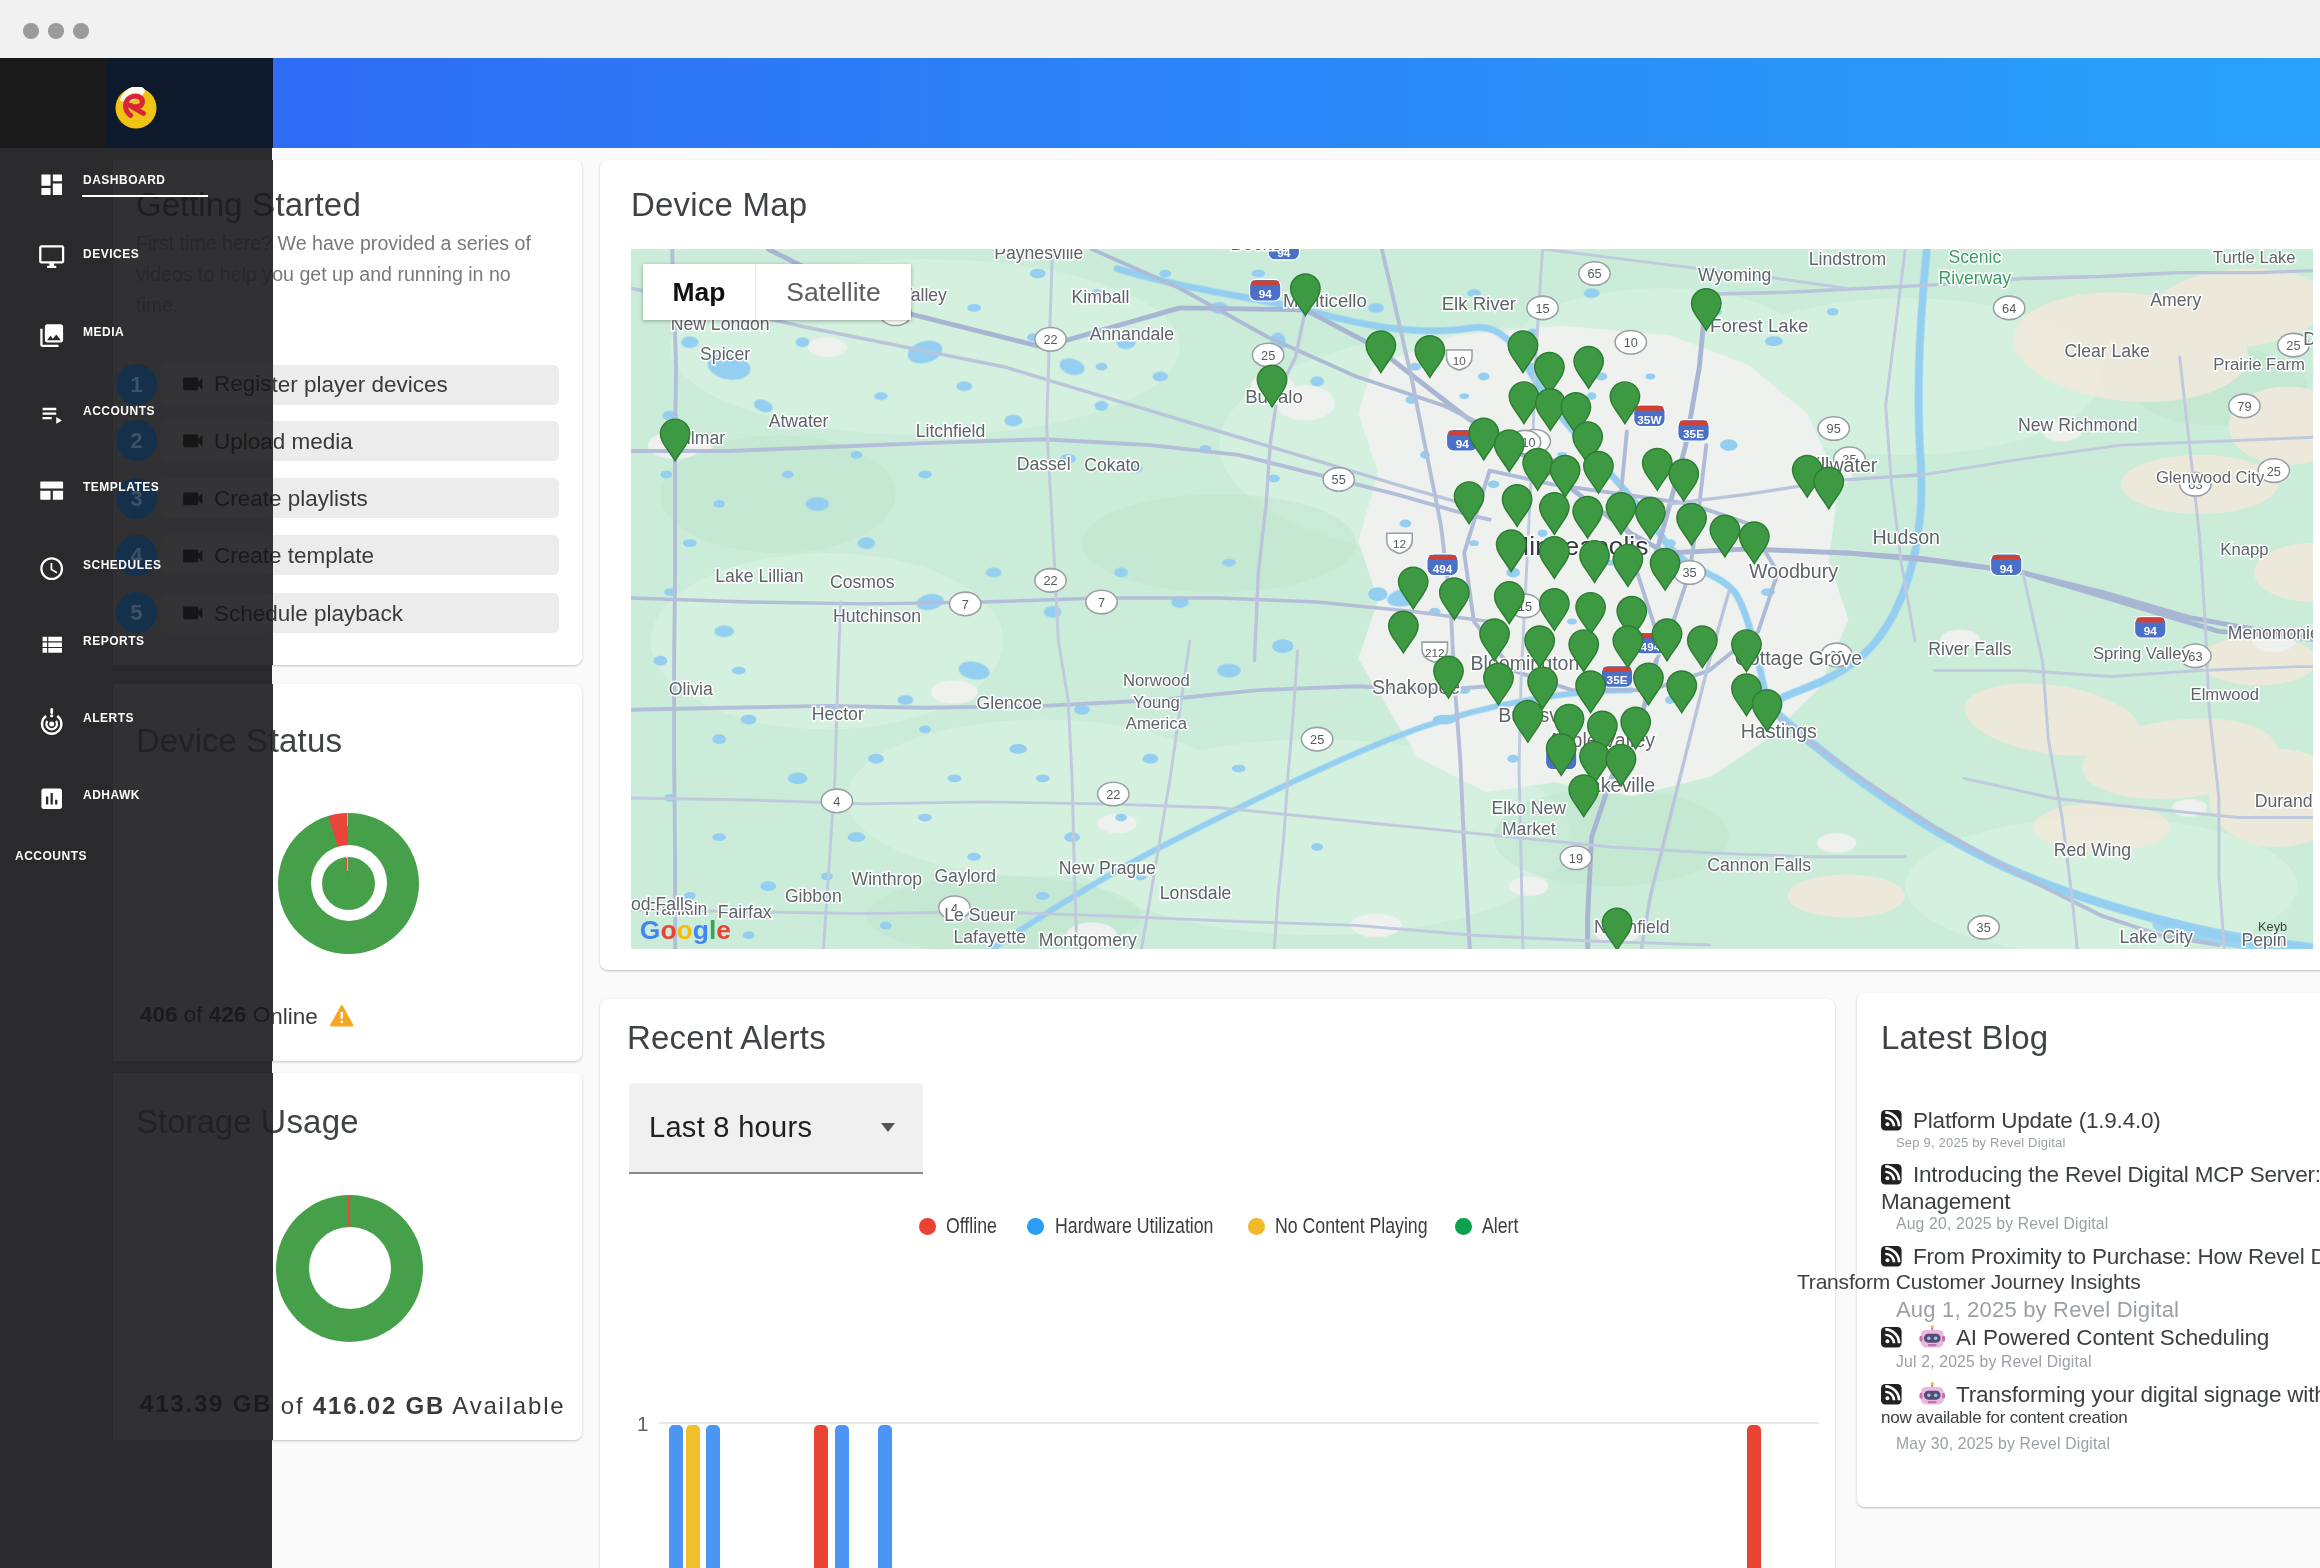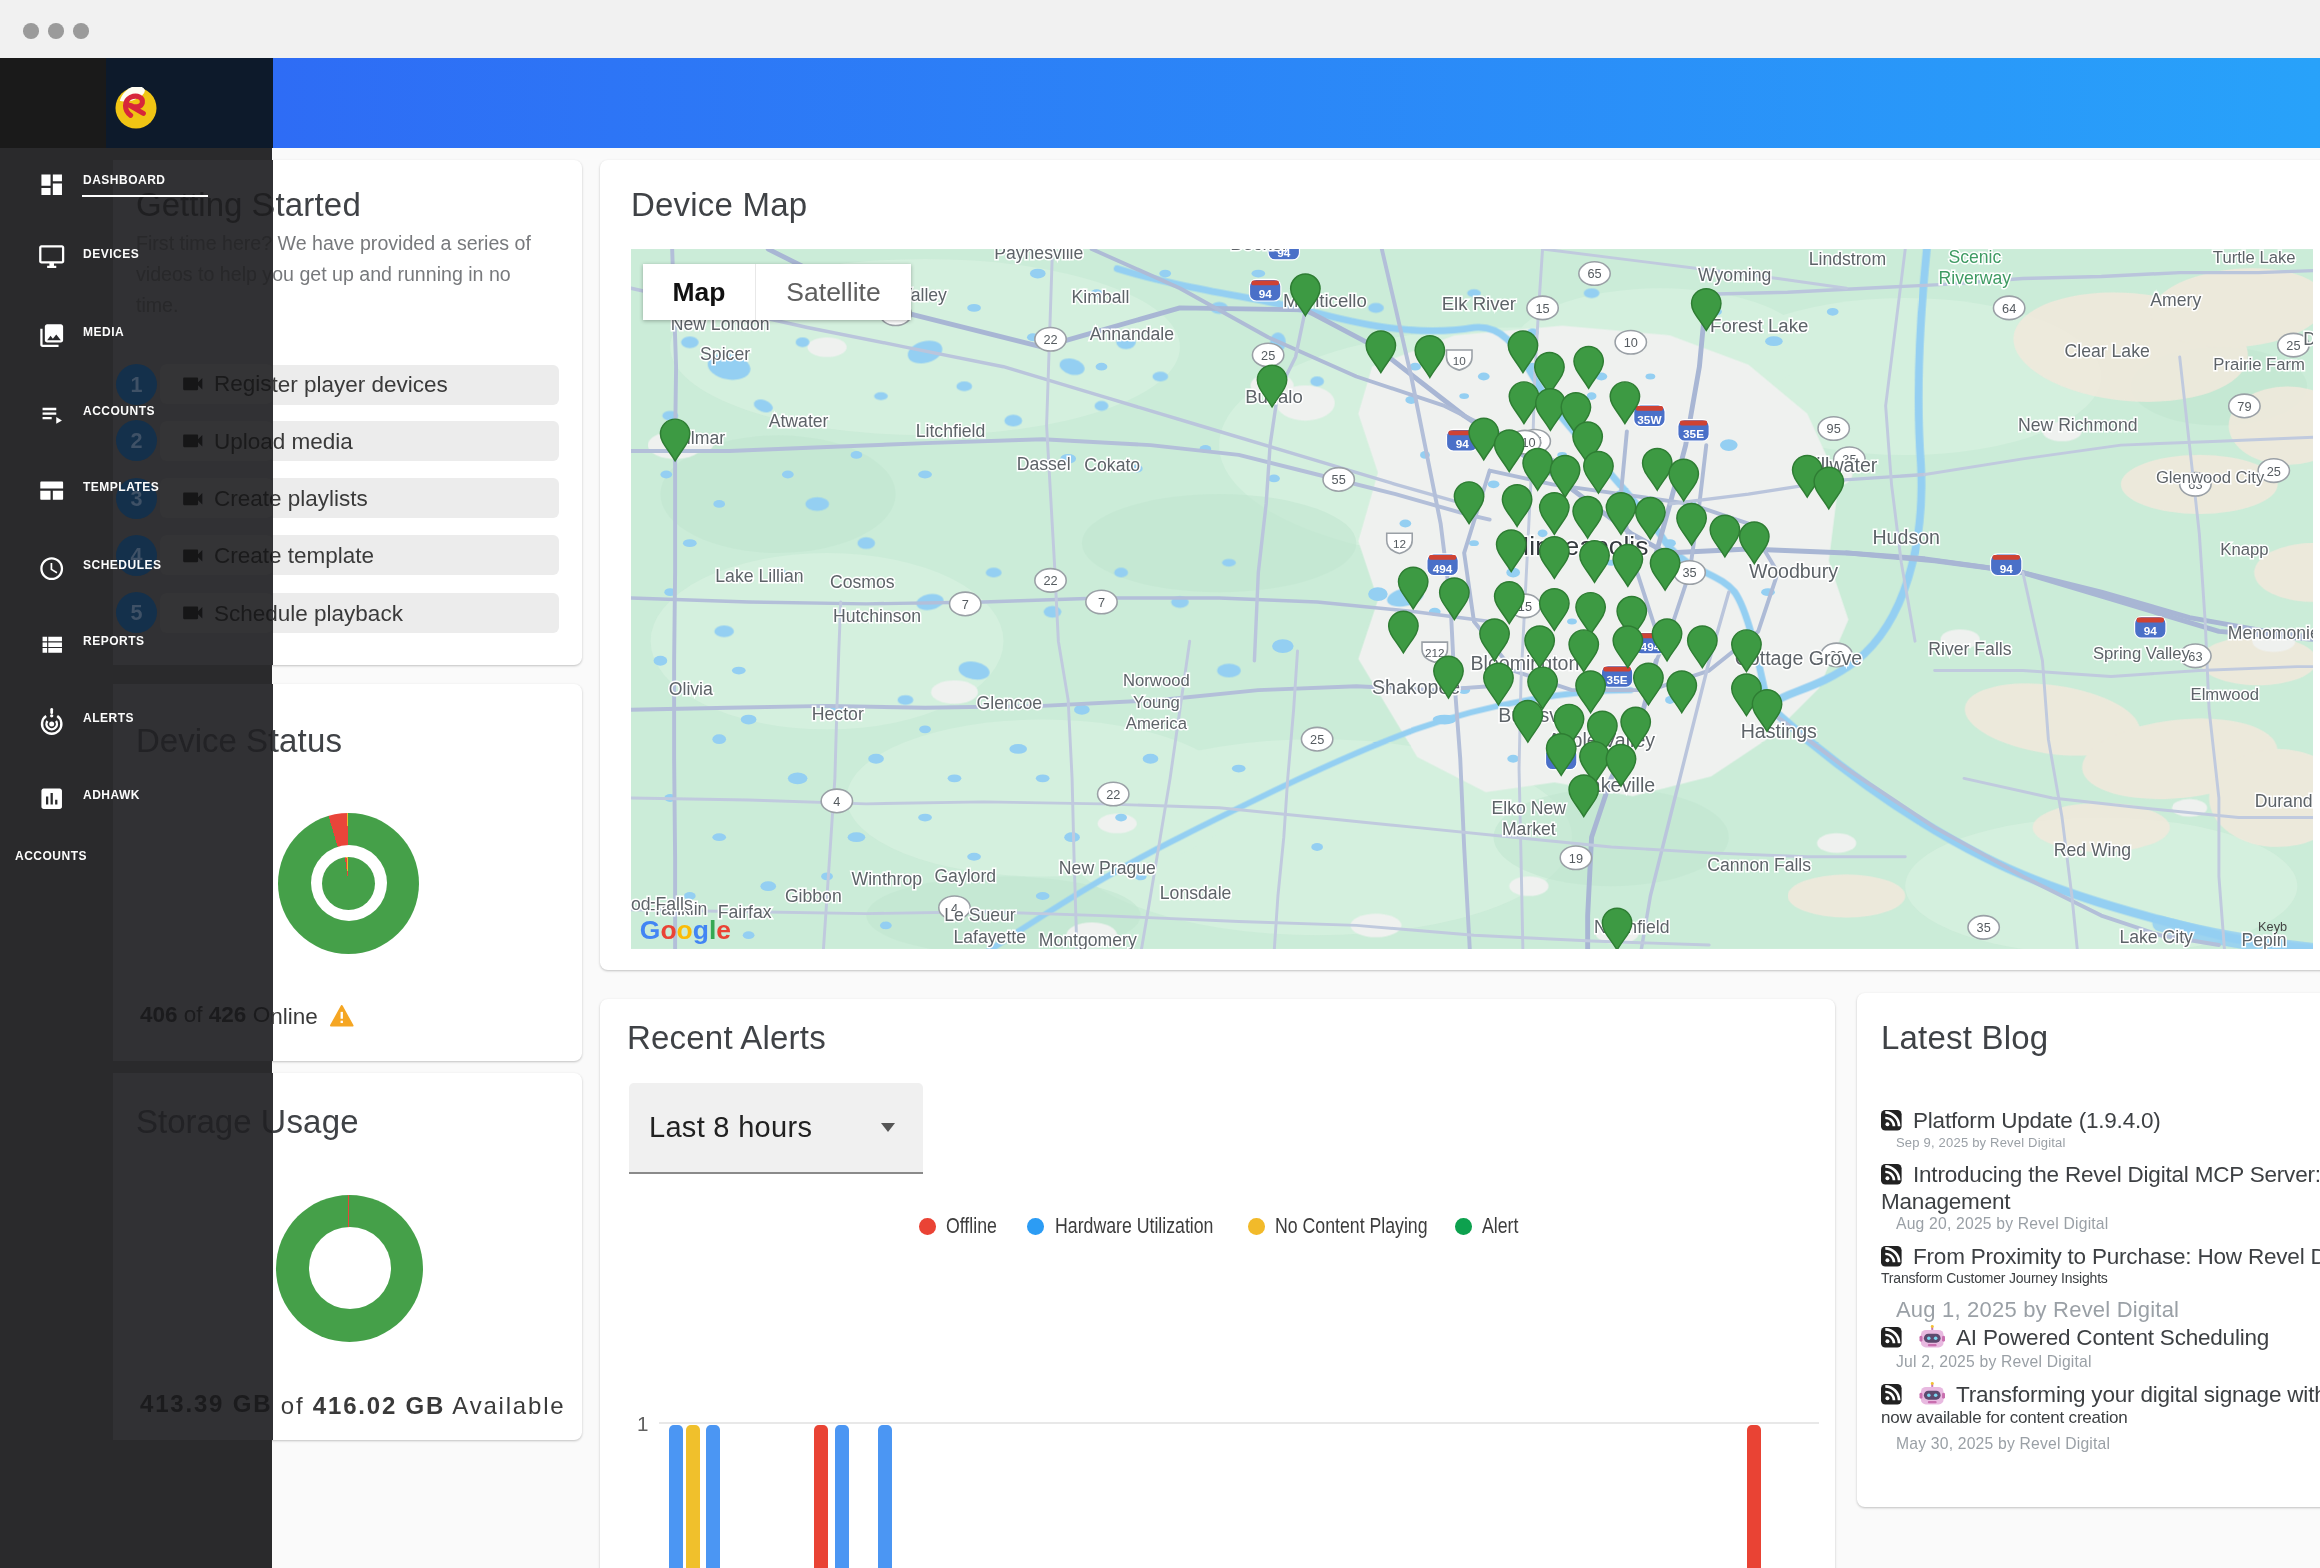--- a/index.html
+++ b/index.html
@@ -659,21 +659,21 @@
 <div class="abs" style="left:1913px;top:1162px;width:451px;height:26.5px;overflow:hidden;font-size:22.5px;letter-spacing:-0.2px;color:#3d4043;white-space:nowrap">Introducing the Revel Digital MCP Server: AI Powered Digital Signage</div>
 <div class="abs" style="left:1881px;top:1189px;font-size:22.5px;letter-spacing:-0.2px;color:#3d4043;white-space:nowrap">Management</div>
 <div class="abs" style="left:1896px;top:1215px;font-size:15.7px;letter-spacing:0.2px;color:#9aa0a6">Aug 20, 2025 by Revel Digital</div>
 <svg class="abs" style="left:1881px;top:1246px" width="20.6" height="20.6" viewBox="0 0 24 24" xmlns="http://www.w3.org/2000/svg">
     <rect width="24" height="24" rx="5" fill="#212121"></rect>
     <circle cx="7.5" cy="16.5" r="2.3" fill="#fff"></circle>
     <path d="M5 10.5c4.7 0 8.5 3.8 8.5 8.5h3.2C16.7 12.6 11.9 7.8 5 7.8z" fill="#fff"></path>
     <path d="M5 4.5c8 0 14.5 6.5 14.5 14.5h3.2C22.7 9.4 14.6 1.3 5 1.3z" fill="#fff"></path>
   </svg>
 <div class="abs" style="left:1913px;top:1244px;width:451px;height:26.5px;overflow:hidden;font-size:22.5px;letter-spacing:-0.2px;color:#3d4043;white-space:nowrap">From Proximity to Purchase: How Revel Digital Can</div>
-<div class="abs" style="left:1881px;top:1270px;font-size:14px;letter-spacing:-0.2px;color:#3d4043;white-space:nowrap">Transform Customer Journey Insights</div>
+<div class="abs" style="left:1797px;top:1270px;font-size:21px;letter-spacing:-0.2px;color:#3d4043;white-space:nowrap">Transform Customer Journey Insights</div>
 <div class="abs" style="left:1896px;top:1297px;font-size:22px;letter-spacing:0.2px;color:#9aa0a6">Aug 1, 2025 by Revel Digital</div>
 <svg class="abs" style="left:1881px;top:1327px" width="20.6" height="20.6" viewBox="0 0 24 24" xmlns="http://www.w3.org/2000/svg">
     <rect width="24" height="24" rx="5" fill="#212121"></rect>
     <circle cx="7.5" cy="16.5" r="2.3" fill="#fff"></circle>
     <path d="M5 10.5c4.7 0 8.5 3.8 8.5 8.5h3.2C16.7 12.6 11.9 7.8 5 7.8z" fill="#fff"></path>
     <path d="M5 4.5c8 0 14.5 6.5 14.5 14.5h3.2C22.7 9.4 14.6 1.3 5 1.3z" fill="#fff"></path>
   </svg>
 <svg class="abs" style="left:1919px;top:1325px" width="26.5" height="24.5" viewBox="0 0 27 25" xmlns="http://www.w3.org/2000/svg">
     <rect x="2" y="5" width="23" height="18" rx="5" fill="#e8b9e0"></rect>
     <rect x="12.5" y="1" width="2" height="4" fill="#c96faf"></rect>

